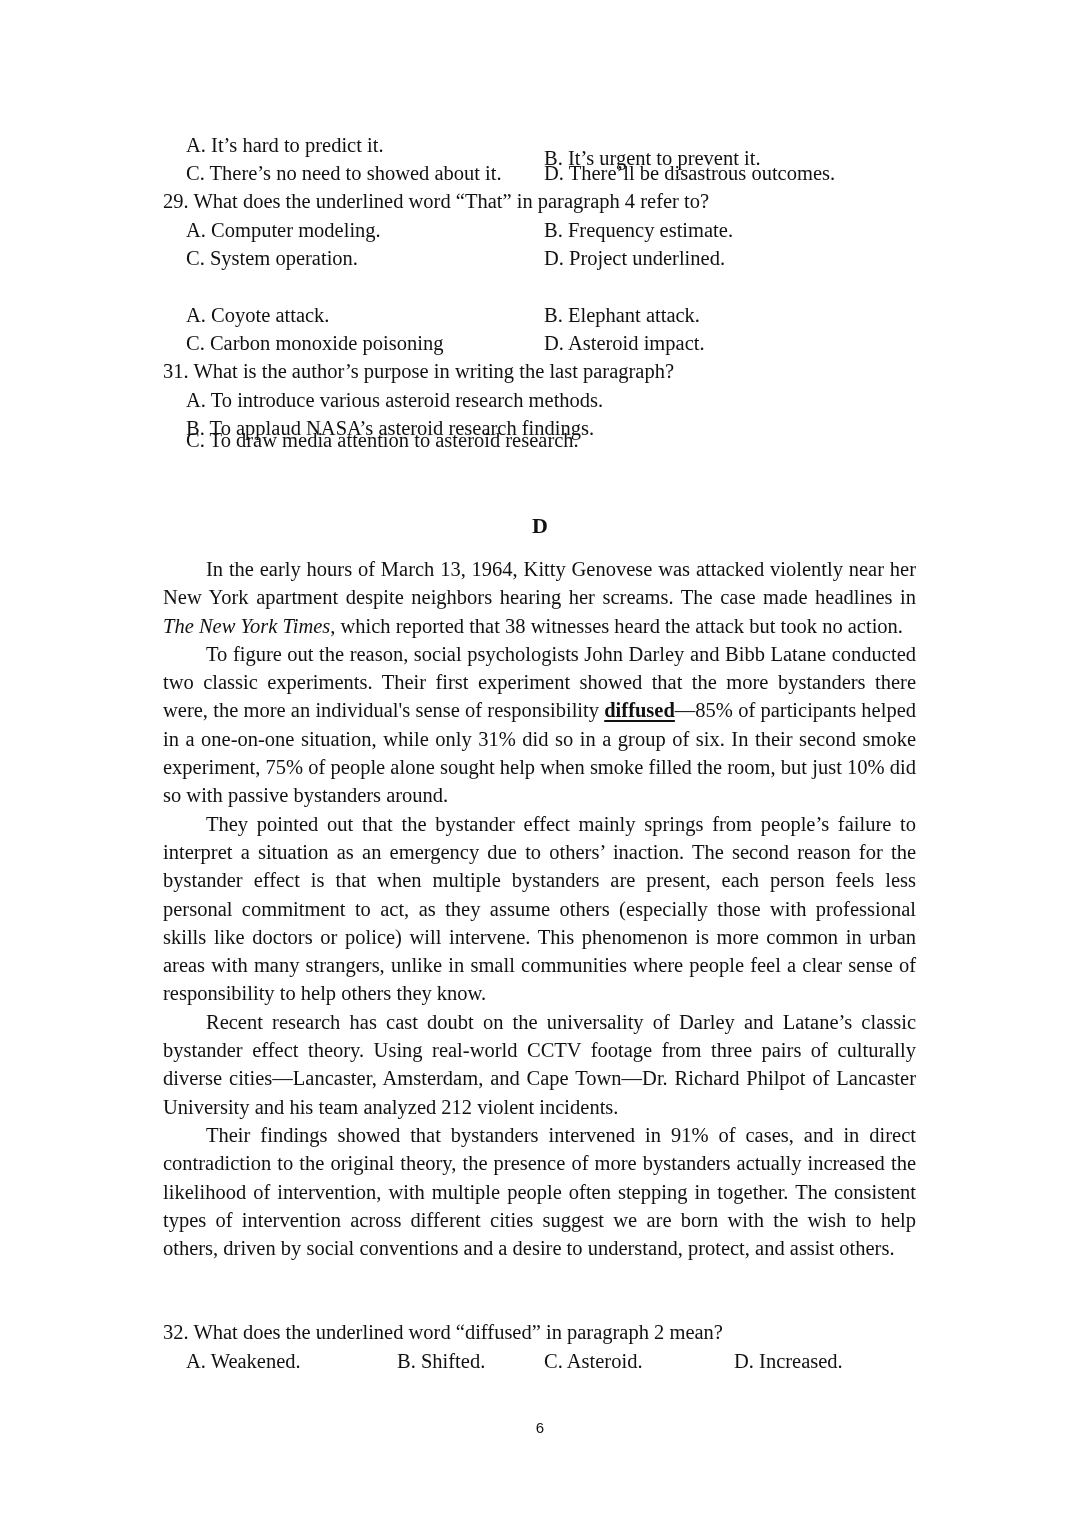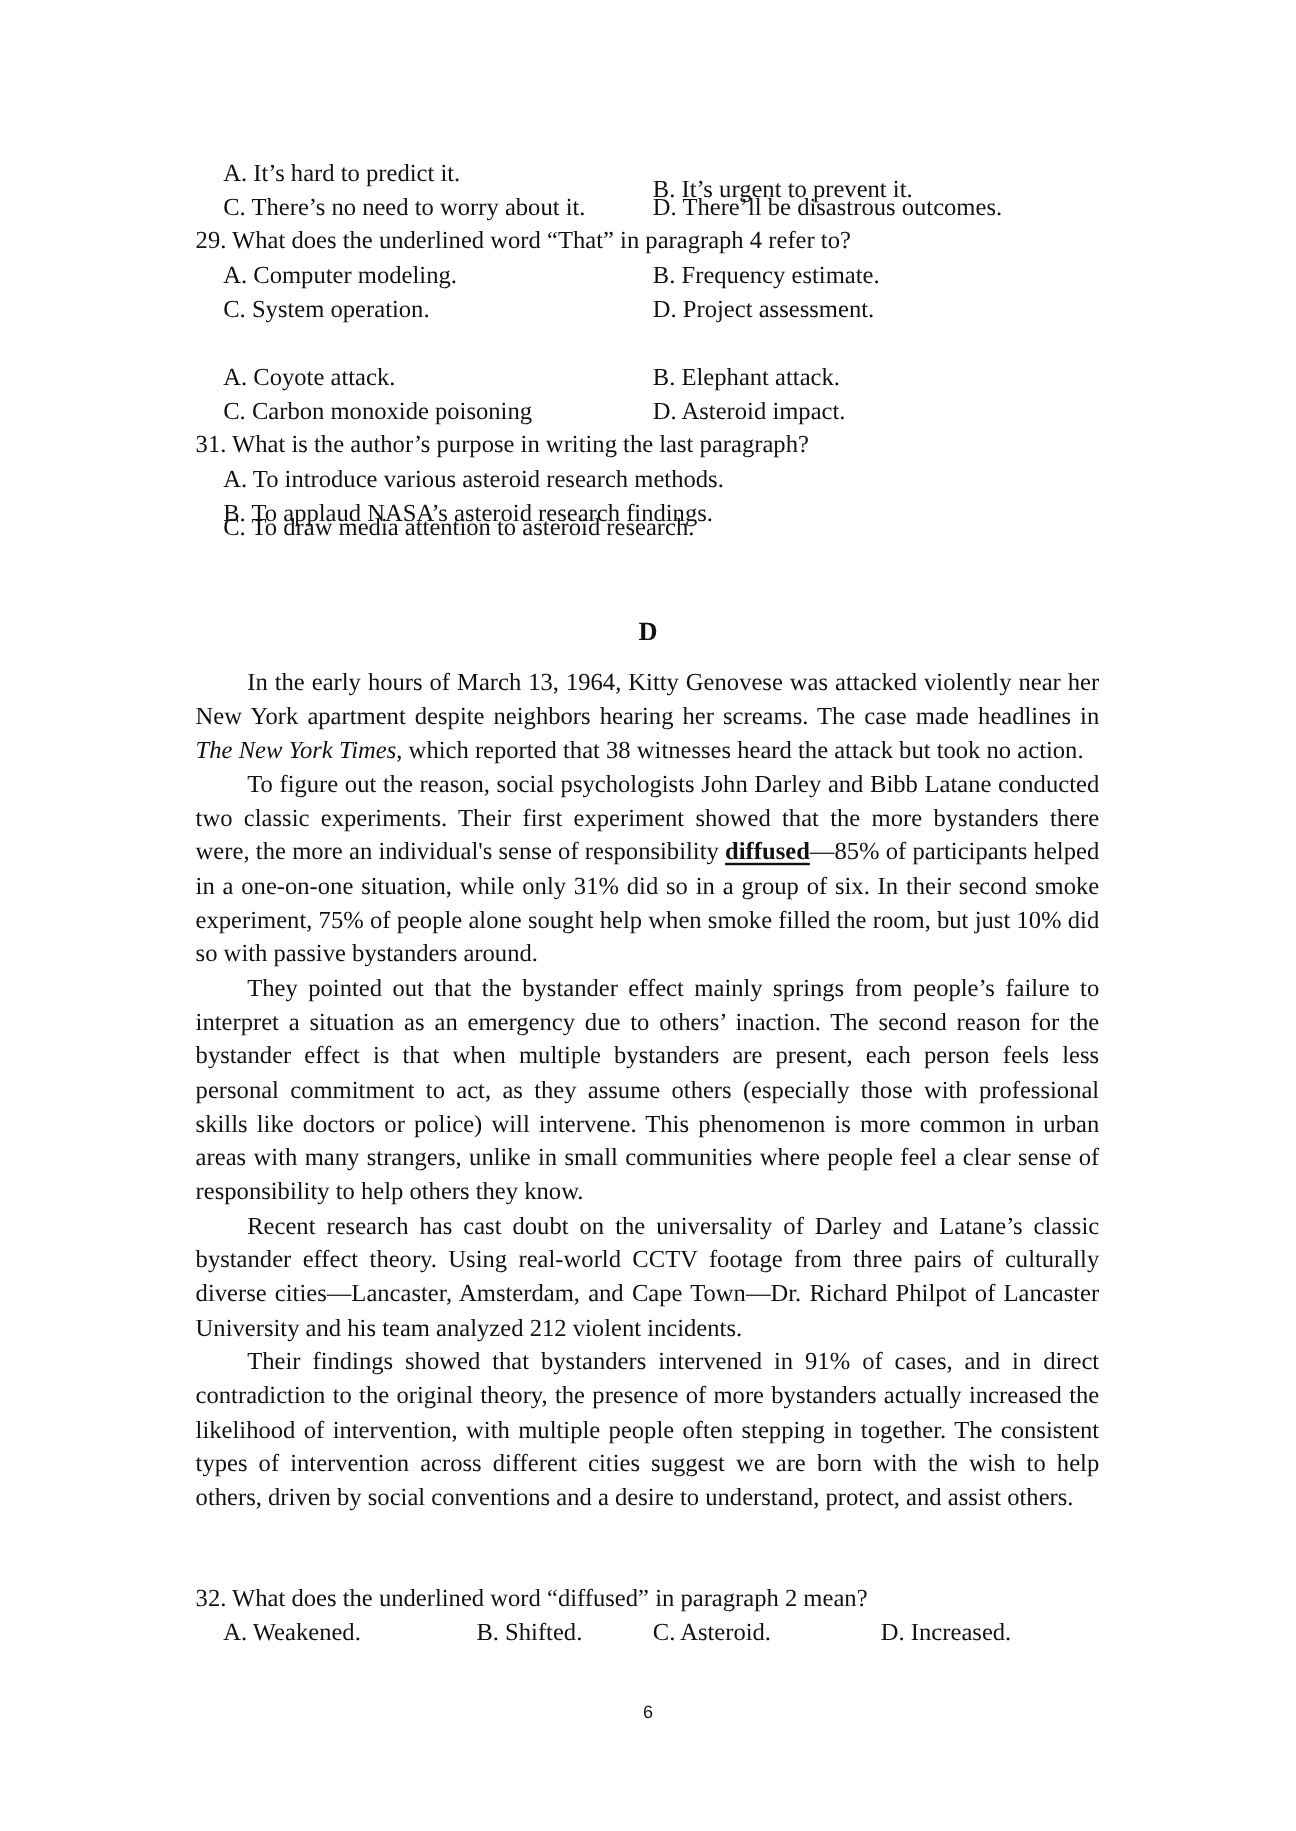--- a/index.html
+++ b/index.html
@@ -77,28 +77,28 @@
       line-height: 20px;
     }
   </style>
 </head>
 <body>
 
 <div class="page">
 
   <div class="line opt" style="top:131px;">A. It’s hard to predict it.</div>
   <div class="line opt2" style="top:144px;">B. It’s urgent to prevent it.</div>
-  <div class="line opt" style="top:159px;">C. There’s no need to worry about it.</div>
+  <div class="line opt" style="top:159px;">C. There’s no need to showed about it.</div>
   <div class="line opt2" style="top:159px;">D. There’ll be disastrous outcomes.</div>
 
   <div class="line q" style="top:187px;">29. What does the underlined word “That” in paragraph 4 refer to?</div>
   <div class="line opt" style="top:216px;">A. Computer modeling.</div>
   <div class="line opt2" style="top:216px;">B. Frequency estimate.</div>
   <div class="line opt" style="top:244px;">C. System operation.</div>
-  <div class="line opt2" style="top:244px;">D. Project assessment.</div>
+  <div class="line opt2" style="top:244px;">D. Project underlined.</div>
 
   <div class="line opt" style="top:301px;">A. Coyote attack.</div>
   <div class="line opt2" style="top:301px;">B. Elephant attack.</div>
   <div class="line opt" style="top:329px;">C. Carbon monoxide poisoning</div>
   <div class="line opt2" style="top:329px;">D. Asteroid impact.</div>
 
   <div class="line q" style="top:357px;">31. What is the author’s purpose in writing the last paragraph?</div>
   <div class="line opt" style="top:386px;">A. To introduce various asteroid research methods.</div>
   <div class="line opt" style="top:414px;">B. To applaud NASA’s asteroid research findings.</div>
   <div class="line opt" style="top:426px;">C. To draw media attention to asteroid research.</div>

